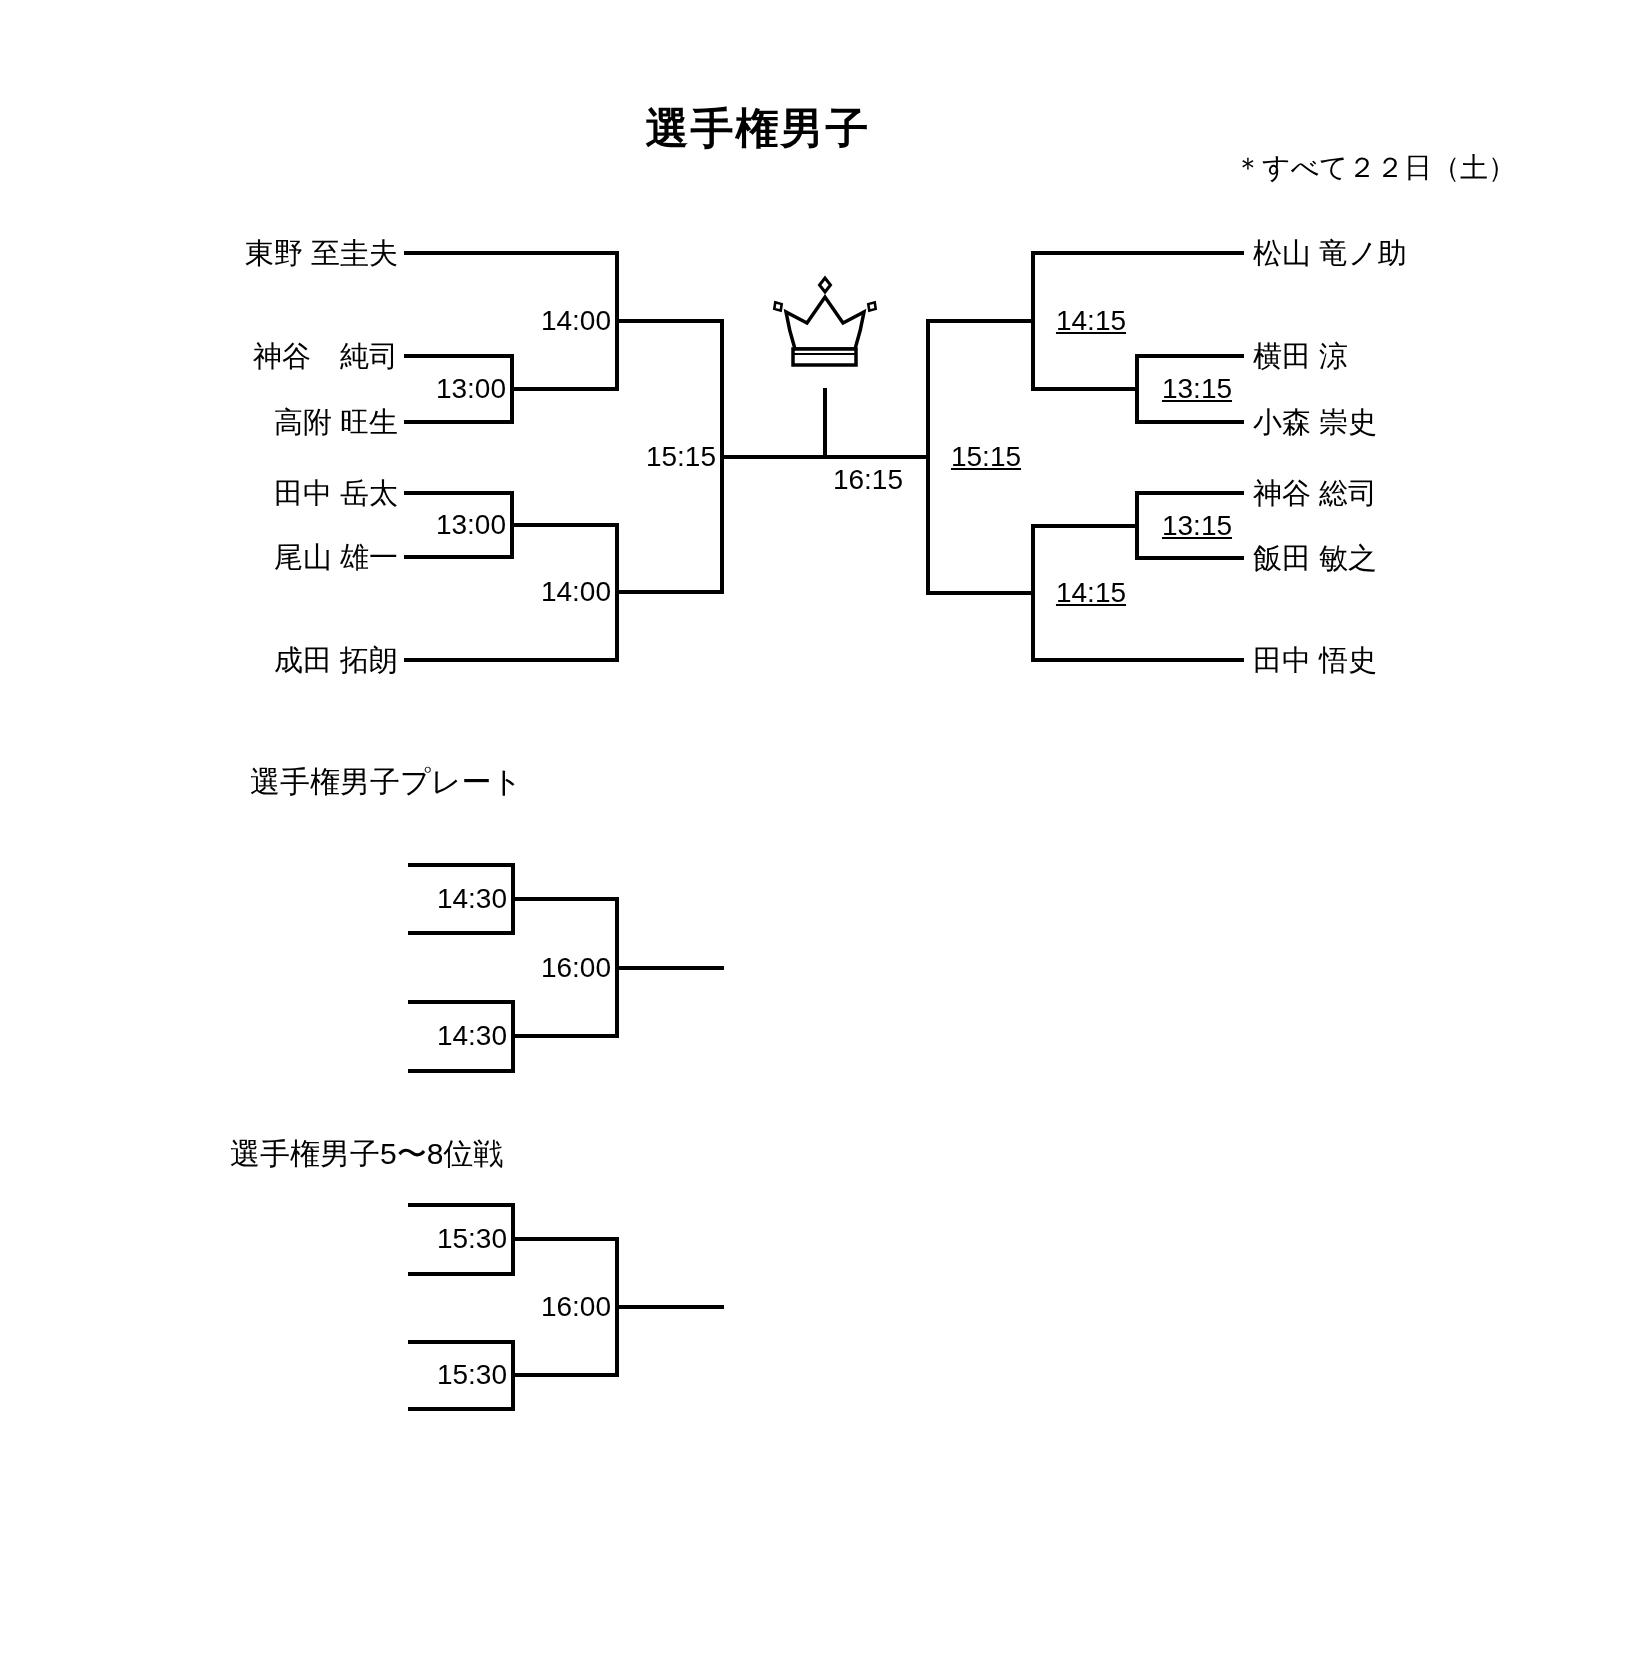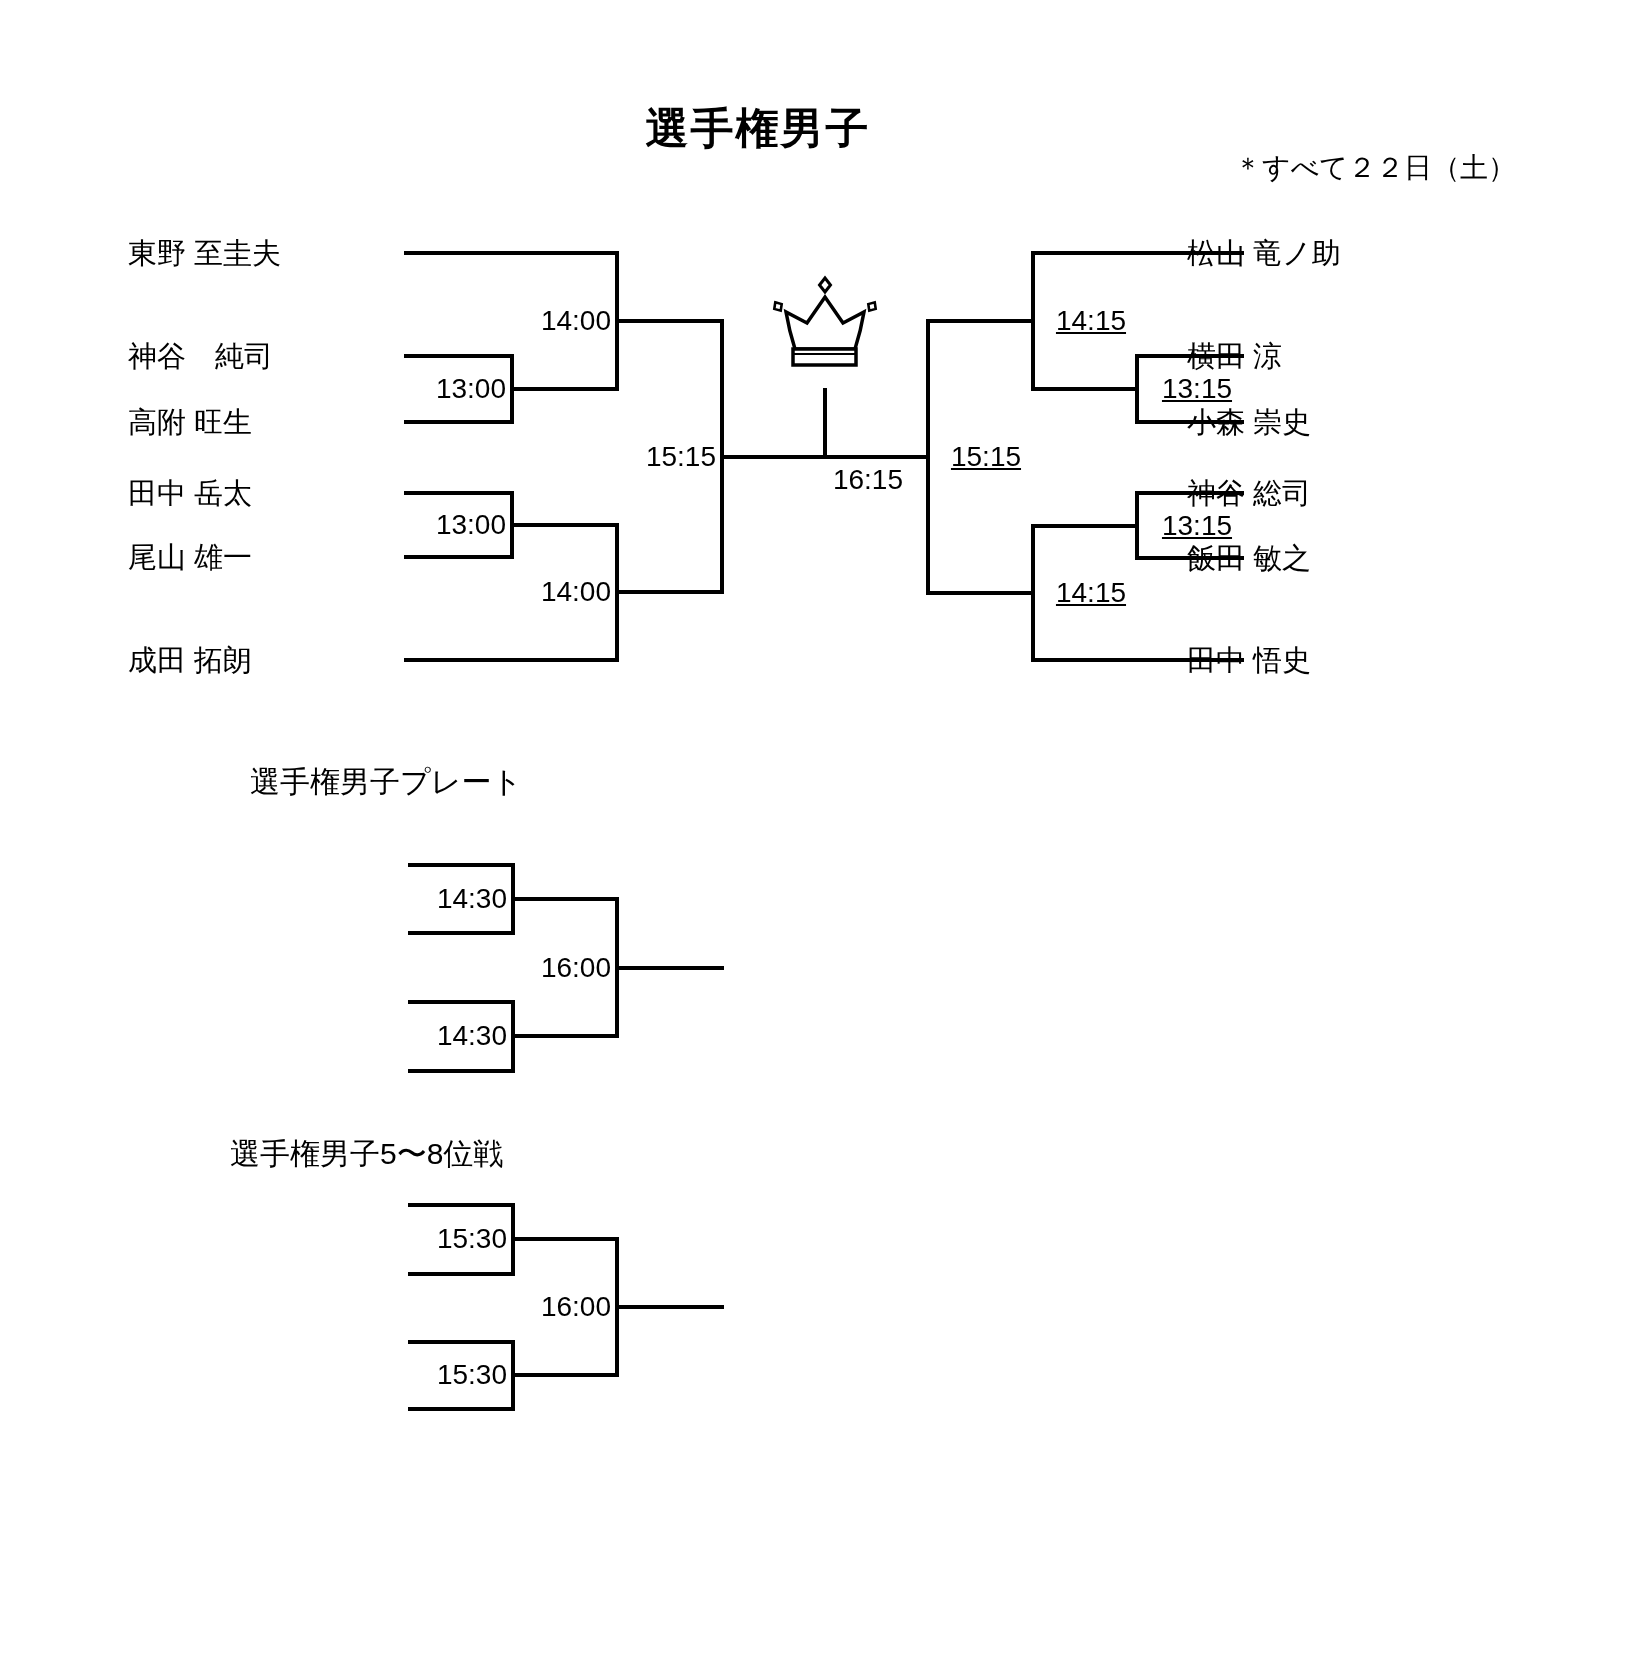--- a/index.html
+++ b/index.html
@@ -9,22 +9,22 @@
     background:#ffffff;
     font-family:"Liberation Sans","DejaVu Sans",sans-serif;
     color:#000;
     overflow:hidden;
   }
   .t{position:absolute;white-space:nowrap;color:#000;}
   .title{left:0;right:0;top:100px;text-align:center;font-size:43px;font-weight:bold;letter-spacing:2px;}
   .subtitle{left:0;right:0;top:149px;text-align:right;font-size:28px;}
   .heading{font-size:30px;line-height:36px;}
   .name{font-size:29px;line-height:34px;}
-  .name-l{left:128px;width:270px;}
-  .name-r{left:1187px;text-align:center;}
+  .name-l{left:128px;width:270px;text-align:right;}
+  .name-r{left:1253px;text-align:center;}
   .time{font-size:28px;line-height:34px;width:100px;}
   .time-l{text-align:right;}
   .time-r{text-align:center;text-decoration:underline;}
   .time-c{width:150px;text-align:right;}
   svg.lines{position:absolute;left:0;top:0;}
 </style>
 </head>
 <body>
 
 <div class="page">

